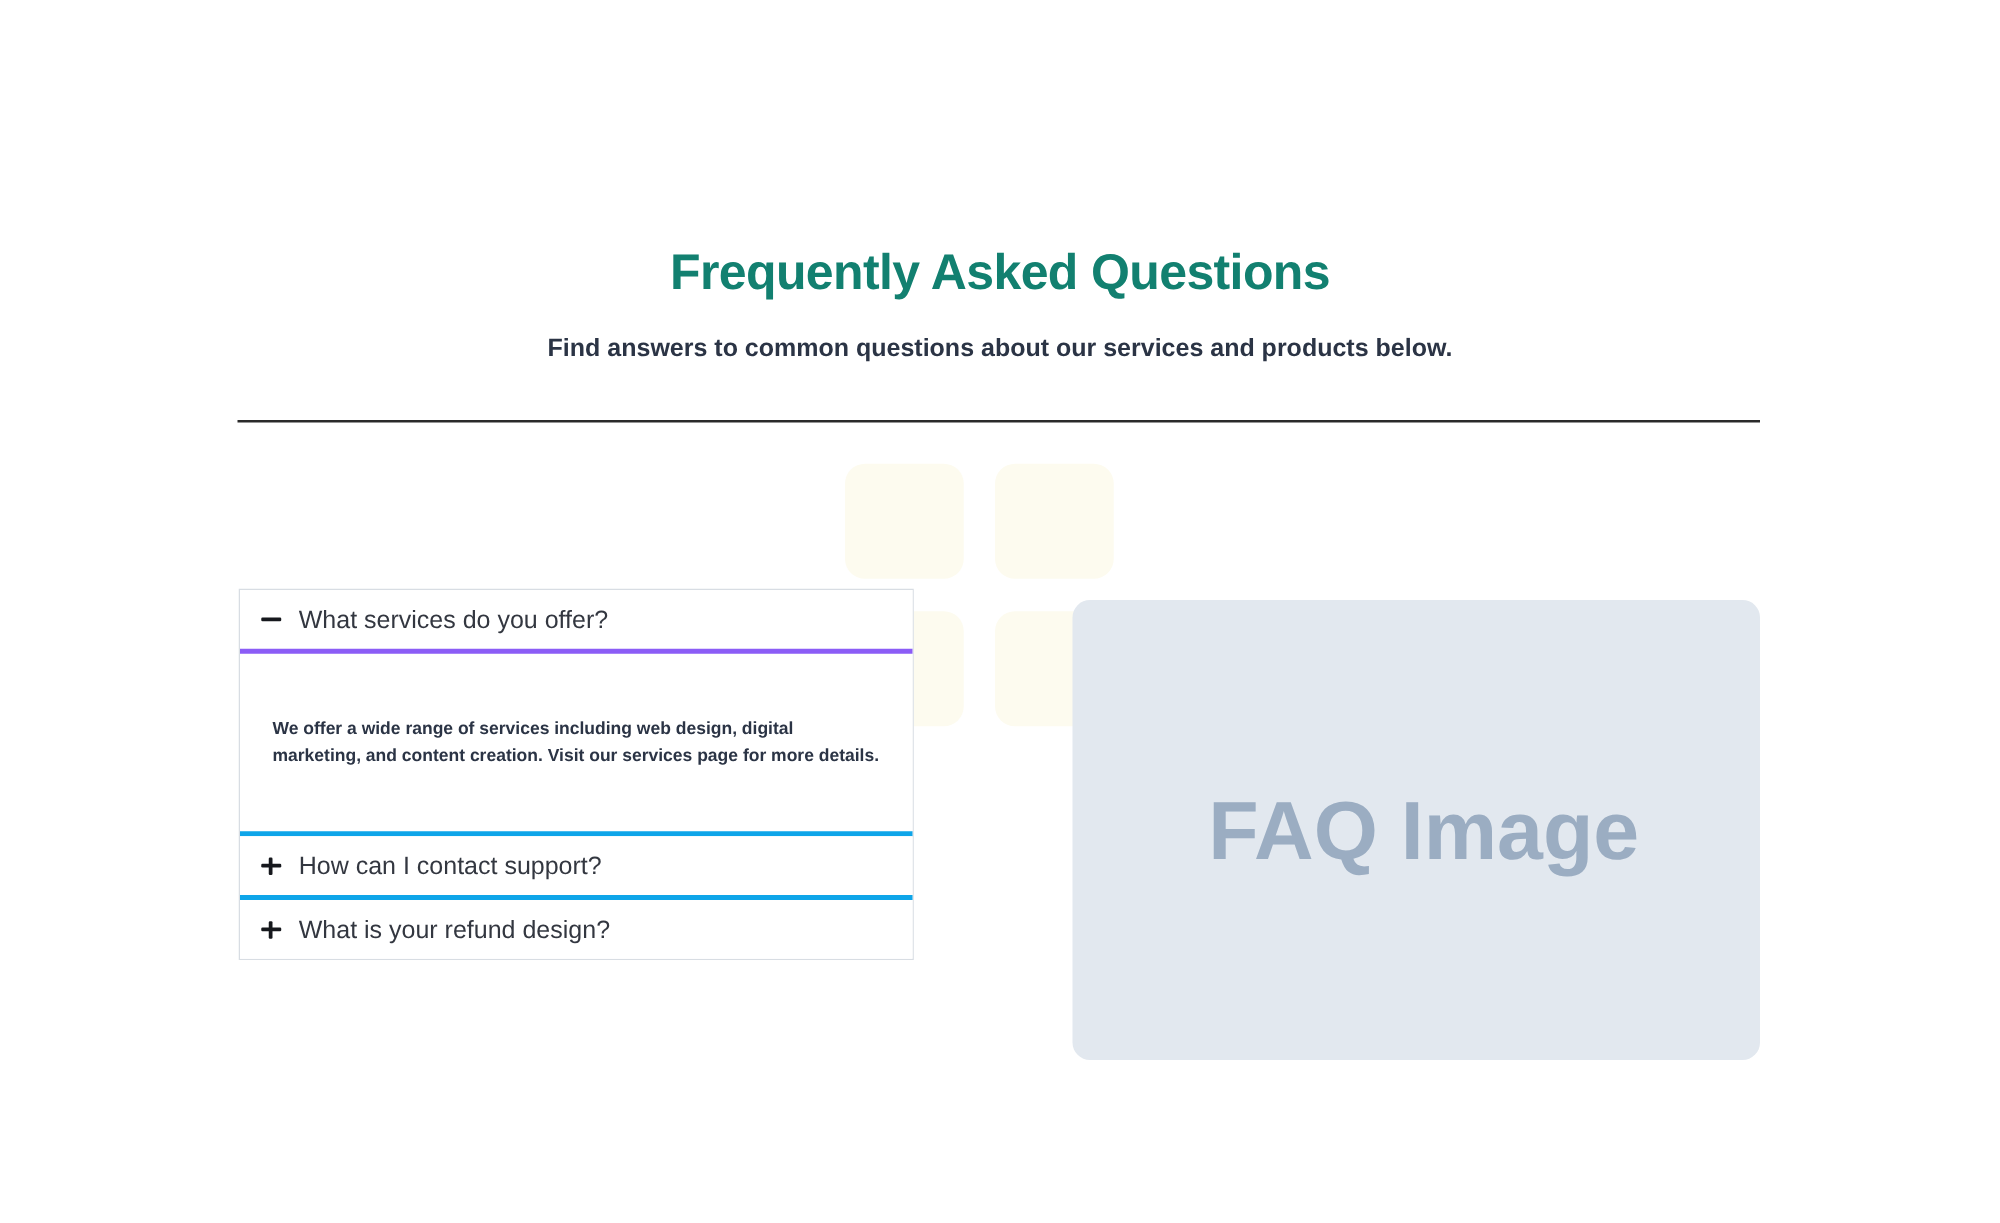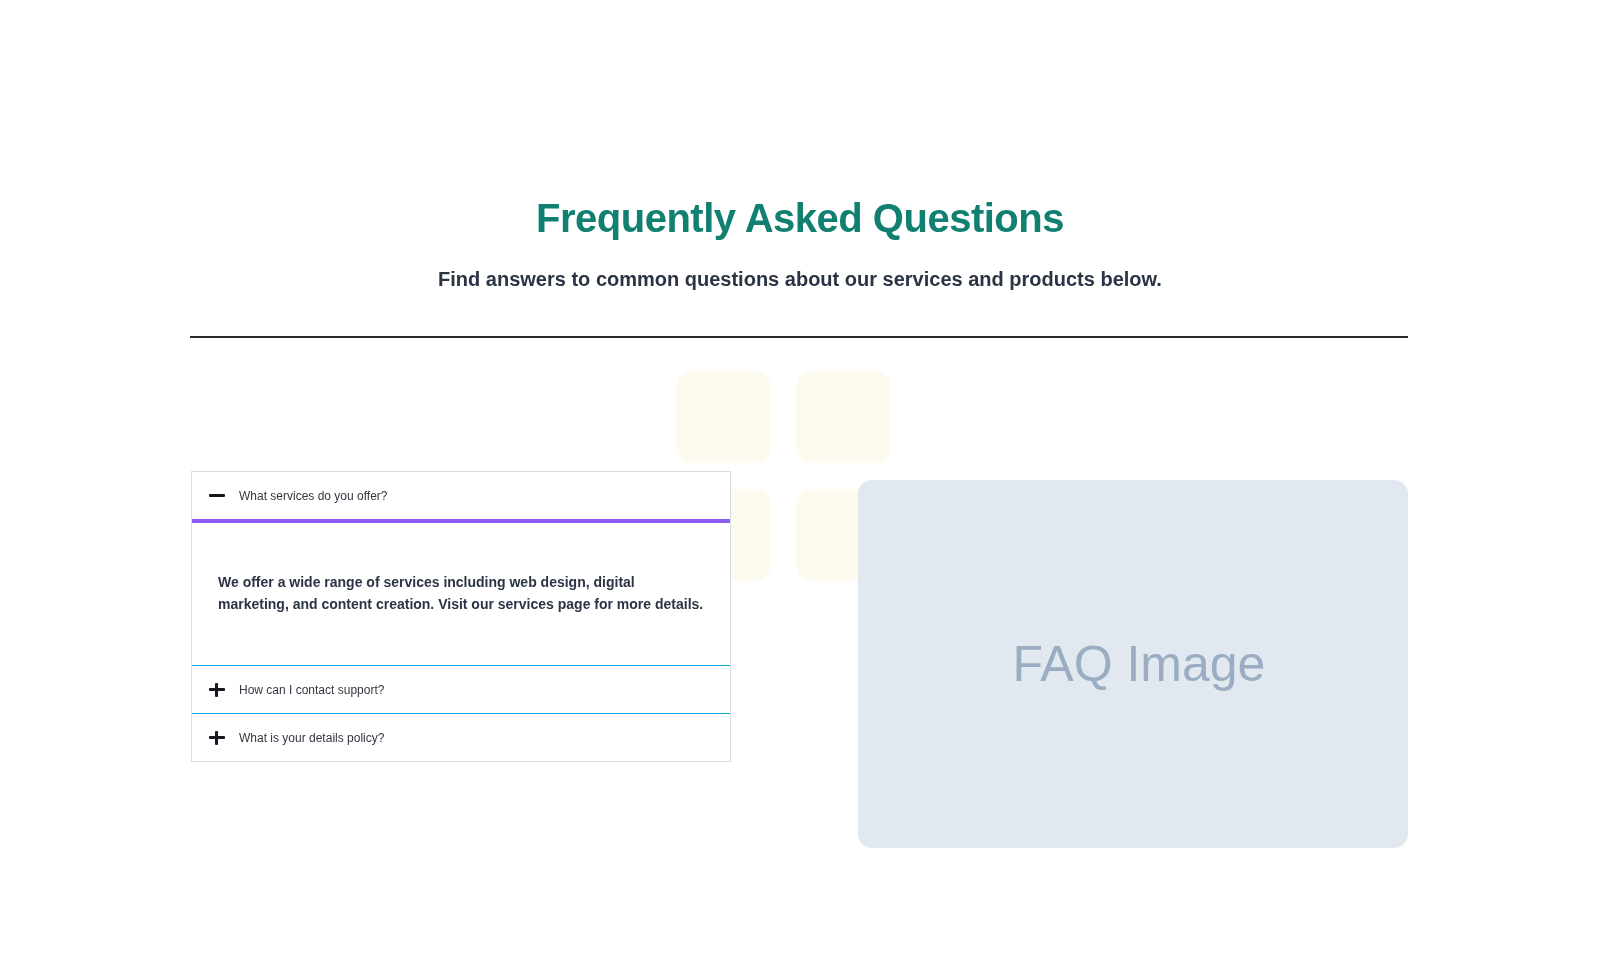--- a/index.html
+++ b/index.html
@@ -86,21 +86,21 @@
   .accordion {
     position: absolute;
     left: 191px;
     top: 471px;
     width: 540px;
     border: 1px solid #d8dde3;
     background: #ffffff;
     box-sizing: border-box;
   }
   .accordion-item + .accordion-item {
-    border-top: 1px solid #0ea5e9;
+    border-top: 4px solid #0ea5e9;
   }
   .accordion-header {
     display: flex;
     align-items: center;
     height: 47px;
     padding: 0 16px;
     box-sizing: border-box;
     cursor: pointer;
     background: #ffffff;
   }
@@ -125,21 +125,21 @@
     position: absolute;
     left: 6.5px;
     top: 2px;
     width: 3px;
     height: 14px;
     background: #16181d;
     border-radius: 1px;
   }
 
   .accordion-question {
-    font-size: 12px;
+    font-size: 20px;
     line-height: 20px;
     font-weight: 400;
     color: #333740;
     white-space: nowrap;
   }
 
   .accordion-panel {
     border-top: 4px solid #8b5cf6;
     padding: 48px 26px 50px 26px;
     box-sizing: border-box;
@@ -161,23 +161,23 @@
     top: 480px;
     width: 550px;
     height: 368px;
     background: #e2e8ef;
     border-radius: 14px;
     display: flex;
     align-items: center;
     justify-content: center;
   }
   .faq-image-label {
-    font-size: 50px;
+    font-size: 66px;
     line-height: 70px;
-    font-weight: 400;
+    font-weight: 700;
     color: #9badc2;
     letter-spacing: 0px;
     user-select: none;
     margin-left: 12px;
   }
 </style>
 </head>
 <body>
 
 <div class="page">
@@ -220,21 +220,21 @@
       </div>
 
     </div>
 
     <div class="accordion-item">
       <div class="accordion-header">
         <span class="accordion-icon plus">
           <span class="bar-h"></span>
           <span class="bar-v"></span>
         </span>
-        <span class="accordion-question">What is your details policy?</span>
+        <span class="accordion-question">What is your refund design?</span>
       </div>
 
     </div>
 
   </div>
 
   <div class="faq-image">
     <span class="faq-image-label">FAQ Image</span>
   </div>
 

